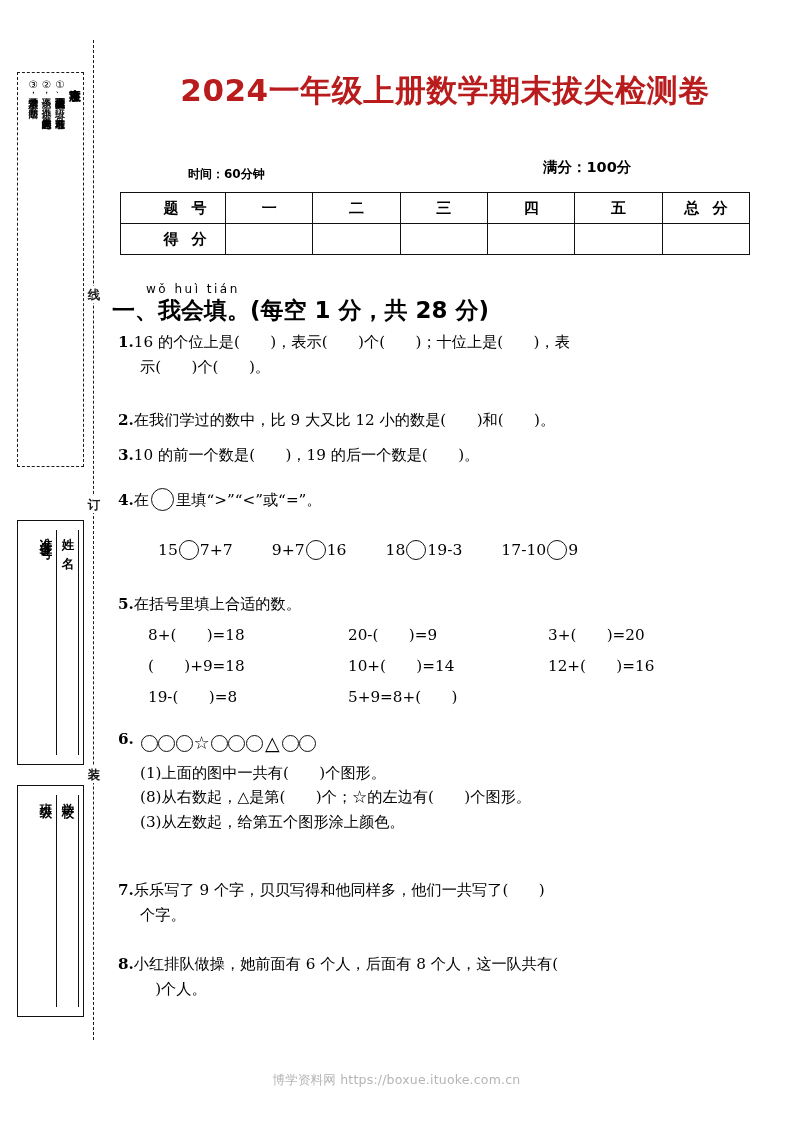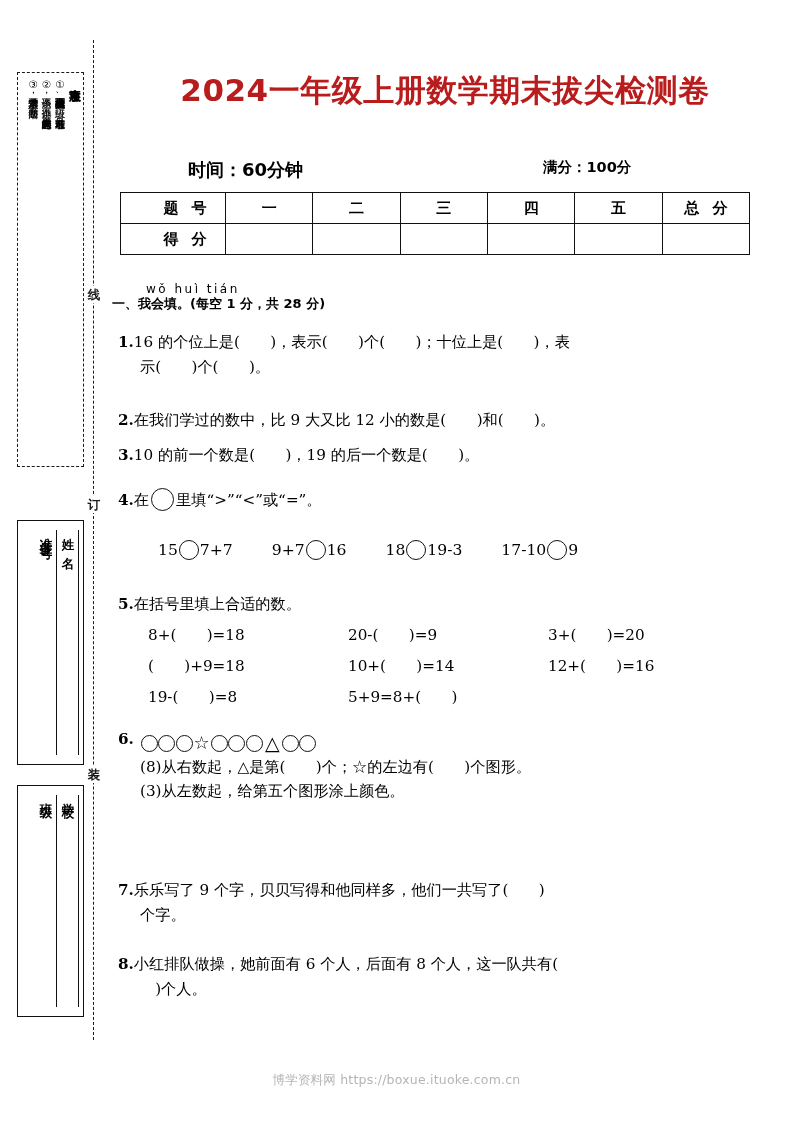--- a/index.html
+++ b/index.html
@@ -162,22 +162,22 @@
   #meta-row {
     position: absolute;
     left: 0;
     top: 158px;
     width: 660px;
     height: 22px;
   }
   #meta-time {
     position: absolute;
     left: 78px;
-    top: 0;
-    font-size: 18px;
+    top: 8px;
+    font-size: 12px;
     font-weight: bold;
     font-family: "DejaVu Sans", "Liberation Sans", sans-serif;
     text-align: right;
   }
   #meta-total {
     position: absolute;
     left: 433px;
     top: 0;
     font-size: 14.5px;
     font-weight: bold;
@@ -220,21 +220,21 @@
     top: 0;
     font-size: 12px;
     letter-spacing: 2.5px;
     font-family: "DejaVu Sans", "Liberation Sans", sans-serif;
     color: #000;
   }
   #section-one-title {
     position: absolute;
     left: 0;
     top: 13px;
-    font-size: 13px;
+    font-size: 23px;
     font-weight: bold;
     font-family: "DejaVu Sans", "Liberation Sans", sans-serif;
     white-space: nowrap;
   }
 
   
   .q {
     position: absolute;
     left: 8px;
     width: 670px;
@@ -474,20 +474,21 @@
     </div>
   </div>
 
   <div class="q" style="top:727px; height:135px;">
     <div class="q-line">
       <span class="q-num">6.</span>
       <span id="q6-shapes">
         <span class="shape shape-circle"></span><span class="shape shape-circle"></span><span class="shape shape-circle"></span><span class="shape shape-star">☆</span><span class="shape shape-circle"></span><span class="shape shape-circle"></span><span class="shape shape-circle"></span><span class="shape shape-triangle">△</span><span class="shape shape-circle"></span><span class="shape shape-circle"></span>
       </span>
     </div>
+    <div class="q-line q6-sub" style="margin-top:6px;">(1)上面的图中一共有(　　)个图形。</div>
     <div class="q-line q6-sub">(8)从右数起，△是第(　　)个；☆的左边有(　　)个图形。</div>
     <div class="q-line q6-sub">(3)从左数起，给第五个图形涂上颜色。</div>
   </div>
 
   <div class="q" style="top:878px;">
     <div class="q-line">
       <span class="q-num">7.</span><span>乐乐写了 9 个字，贝贝写得和他同样多，他们一共写了(　　)</span>
     </div>
     <div class="q-line q-indent">个字。</div>
   </div>

